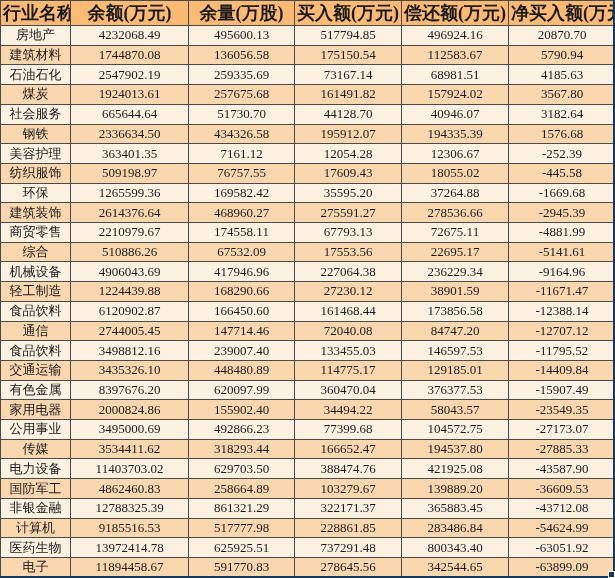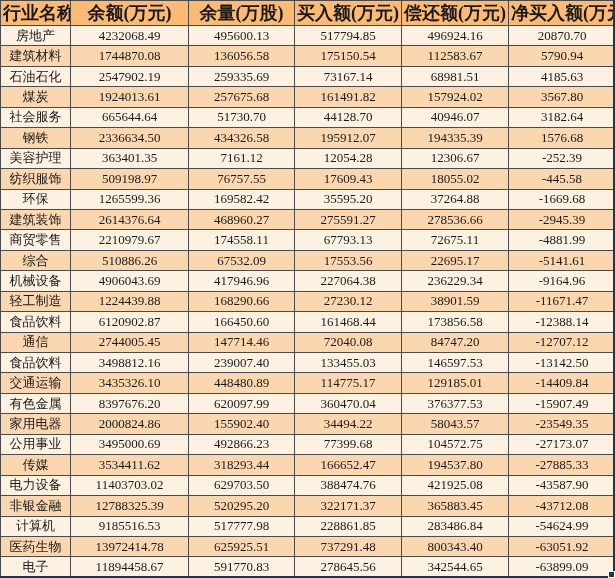--- a/index.html
+++ b/index.html
@@ -221,21 +221,21 @@
           <td>72040.08</td>
           <td>84747.20</td>
           <td>-12707.12</td>
         </tr>
         <tr>
           <td>食品饮料</td>
           <td>3498812.16</td>
           <td>239007.40</td>
           <td>133455.03</td>
           <td>146597.53</td>
-          <td>-13142.50</td>
+          <td>-11795.52</td>
         </tr>
         <tr>
           <td>交通运输</td>
           <td>3435326.10</td>
           <td>448480.89</td>
           <td>114775.17</td>
           <td>129185.01</td>
           <td>-14409.84</td>
         </tr>
         <tr>
@@ -272,23 +272,31 @@
         </tr>
         <tr>
           <td>电力设备</td>
           <td>11403703.02</td>
           <td>629703.50</td>
           <td>388474.76</td>
           <td>421925.08</td>
           <td>-43587.90</td>
         </tr>
         <tr>
+          <td>国防军工</td>
+          <td>4862460.83</td>
+          <td>258664.89</td>
+          <td>103279.67</td>
+          <td>139889.20</td>
+          <td>-36609.53</td>
+        </tr>
+        <tr>
           <td>非银金融</td>
           <td>12788325.39</td>
-          <td>520295.20</td>
+          <td>861321.29</td>
           <td>322171.37</td>
           <td>365883.45</td>
           <td>-43712.08</td>
         </tr>
         <tr>
           <td>计算机</td>
           <td>9185516.53</td>
           <td>517777.98</td>
           <td>228861.85</td>
           <td>283486.84</td>

